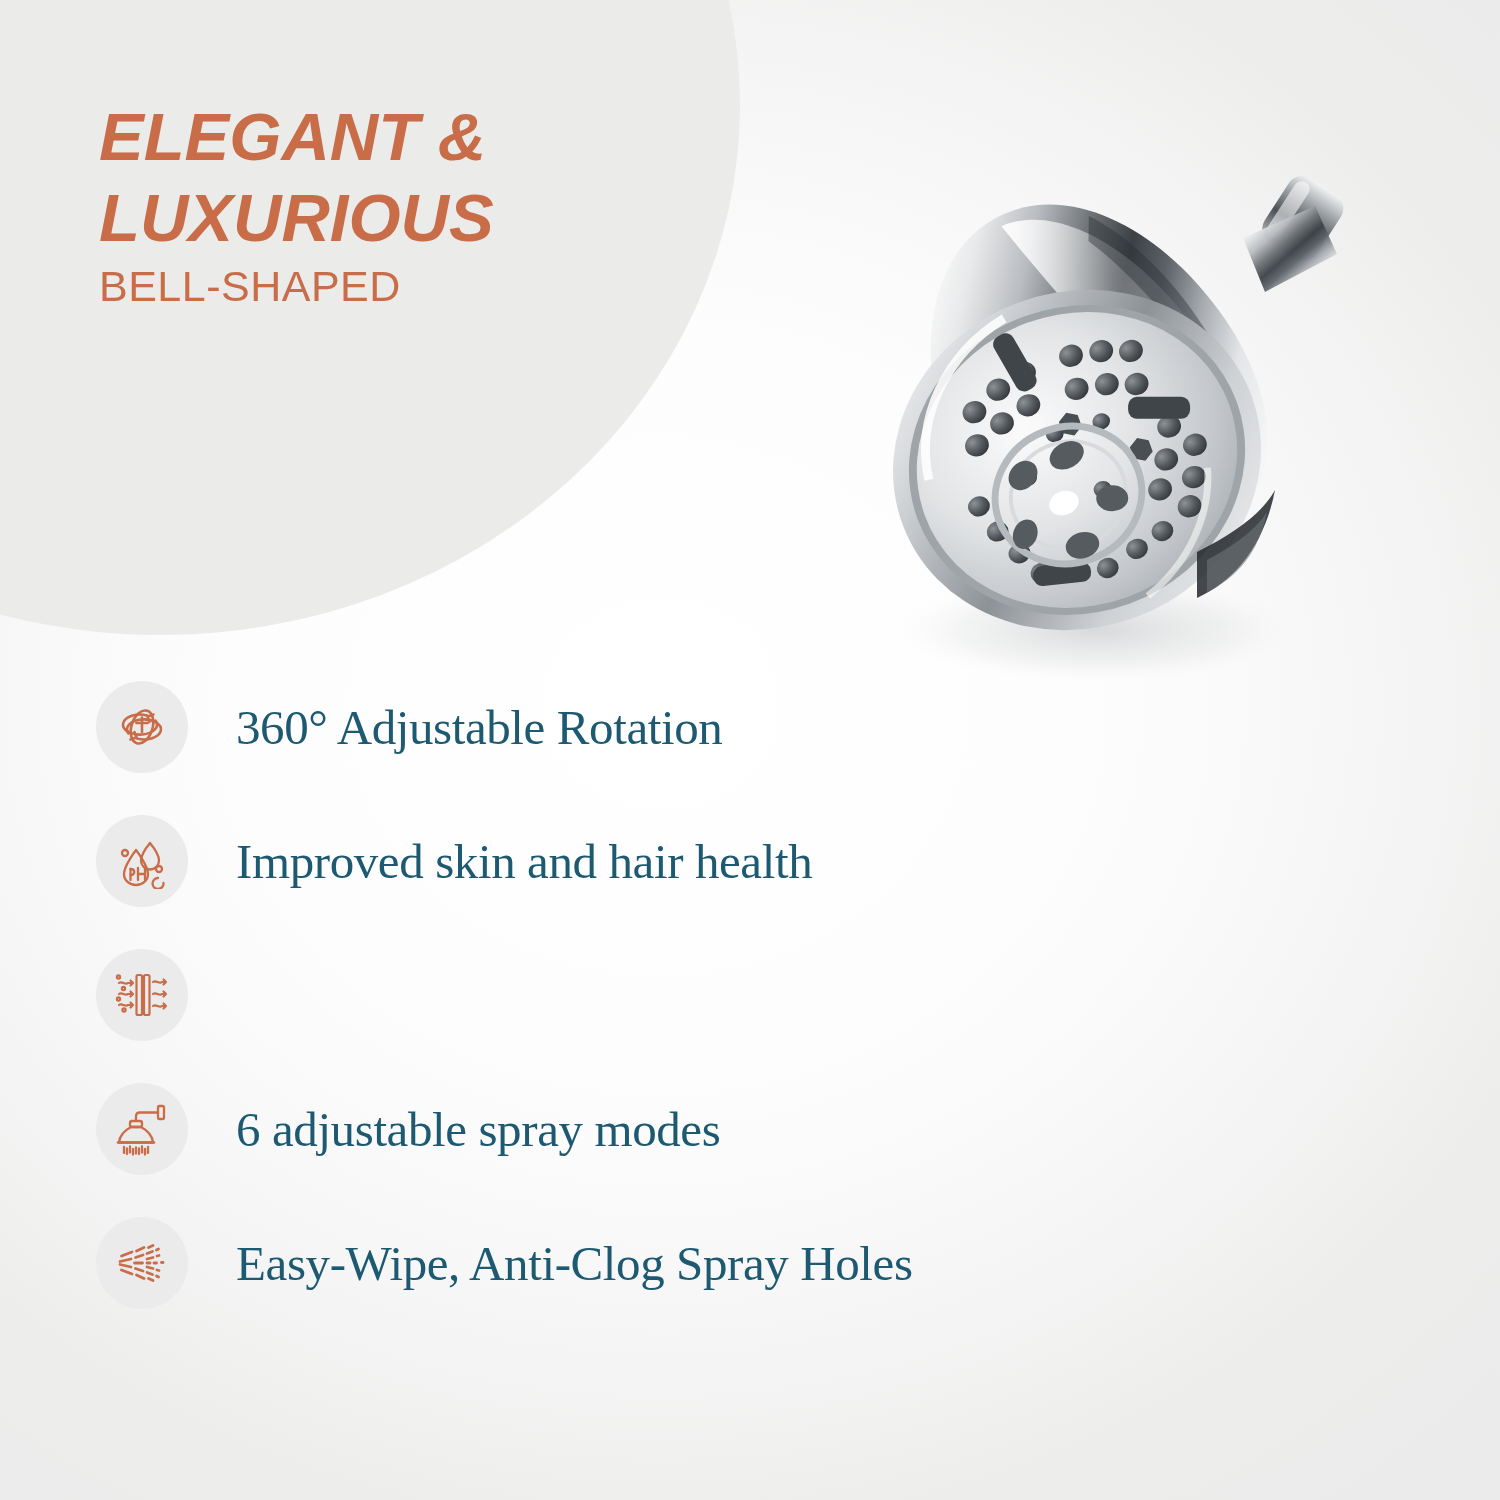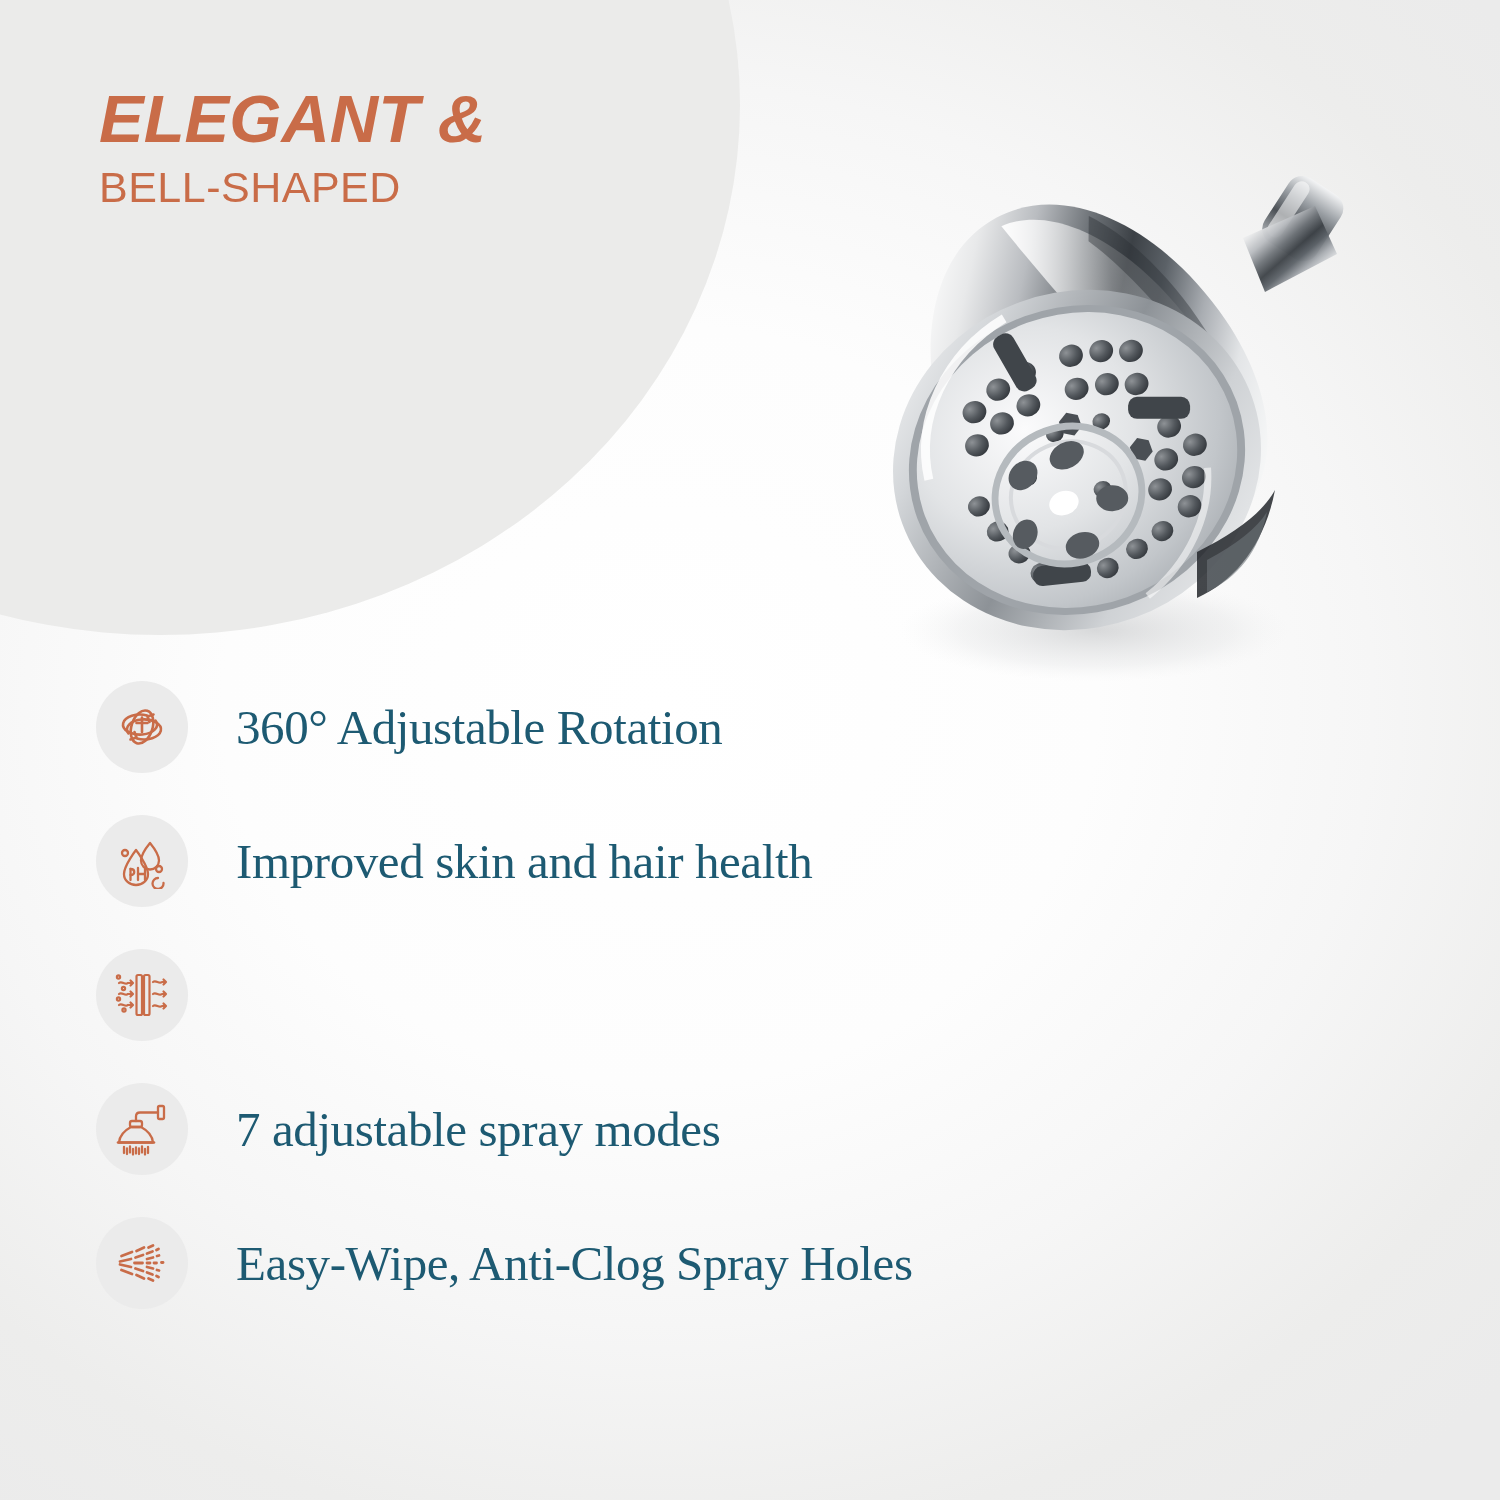--- a/index.html
+++ b/index.html
@@ -20,21 +20,21 @@
     position:absolute;
     left:-420px;top:-425px;
     width:1160px;height:1060px;
     border-radius:50%;
     background:#ebebea;
     z-index:1;
   }
 
   
   .headline{
-    position:absolute;left:99px;top:85px;z-index:4;
+    position:absolute;left:99px;top:103px;z-index:4;
     width:620px;
   }
   .hl-line{
     color:#c96c48;
     letter-spacing:-0.5px;
     line-height:1.0;
     white-space:nowrap;
   }
   .hl-em{
     font-weight:700;font-style:italic;
@@ -86,20 +86,21 @@
 </style>
 </head>
 <body>
 
 <div id="page">
 
   <div class="blob"></div>
 
   <div class="headline">
     <div class="hl-line hl-em">ELEGANT &amp;</div>
+    <div class="hl-line hl-em">LUXURIOUS</div>
     <div class="hl-line hl-reg">BELL-SHAPED</div>
   </div>
 
   <div class="product">
     <svg viewBox="0 0 540 540" xmlns="http://www.w3.org/2000/svg">
       <defs>
         <linearGradient id="chromeBody" x1="0.12" y1="0.12" x2="0.88" y2="0.92">
           <stop offset="0%" stop-color="#fdfdfd"></stop>
           <stop offset="12%" stop-color="#e8e9ea"></stop>
           <stop offset="26%" stop-color="#b9bcc0"></stop>
@@ -315,21 +316,21 @@
             <rect x="44" y="5" width="6" height="13" rx="1.5"></rect>
             <path d="M44 11.5 L26 11.5 C 23.5 11.5 22 13 22 15.5 L22 20"></path>
             <rect x="16" y="20" width="12" height="6" rx="2"></rect>
             <path d="M17 26 C 9.5 30 5.5 36 5 41.5 L39 41.5 C 38.5 36 34.5 30 27 26 Z"></path>
             <path d="M4 41.5 L40 41.5" stroke-width="2.6"></path>
             <path d="M10 46 L10 52 M16 45.5 L16 51.5 M22 46.5 L22 52.5 M28 45.5 L28 51.5 M34 46 L34 52"></path>
             <path d="M13 47.5 L13 53 M19 48 L19 53.5 M25 47.5 L25 53 M31 48 L31 53.5"></path>
           </svg>
         </span>
       </div>
-      <div class="flabel">7 adjustable spray modes</div>
+      <div class="flabel">6 adjustable spray modes</div>
     </div>
 
     <div class="frow">
       <div class="badge">
         <span>
           <svg width="56" height="56" viewBox="0 0 56 56" stroke="#c96c48" stroke-width="2.8" stroke-linecap="round" fill="none">
             <path d="M6 26.5 L17 24"></path>
             <path d="M6 29.5 L17 32"></path>
             <path d="M7.5 21 L18 17"></path>
             <path d="M7.5 35 L18 39"></path>

